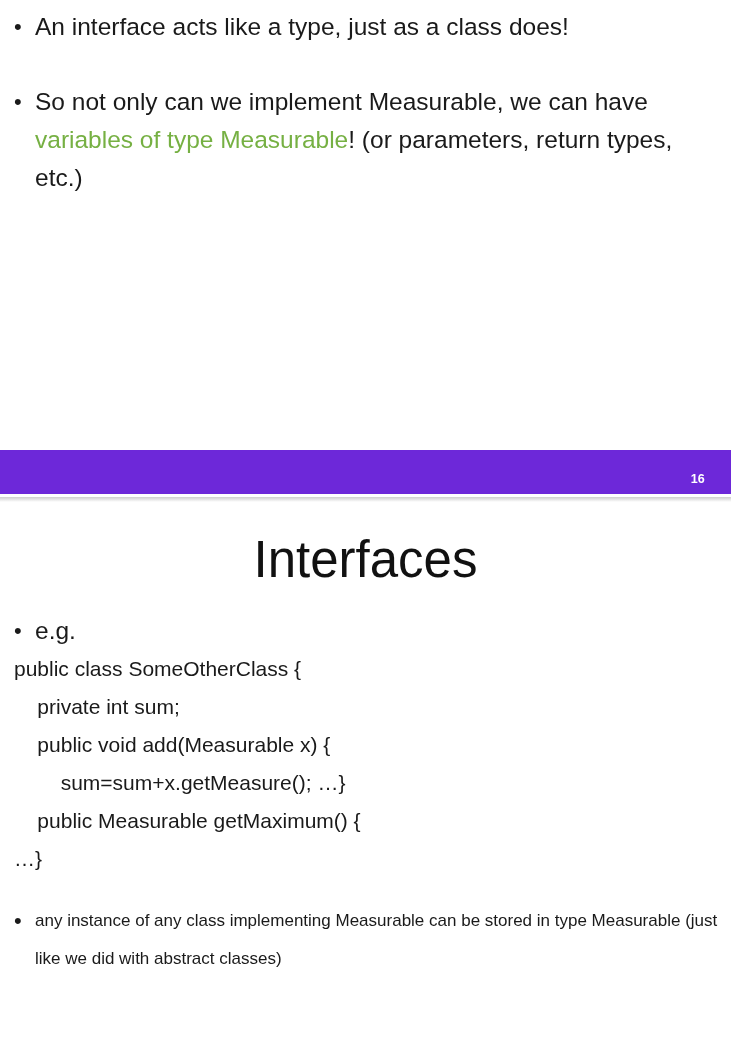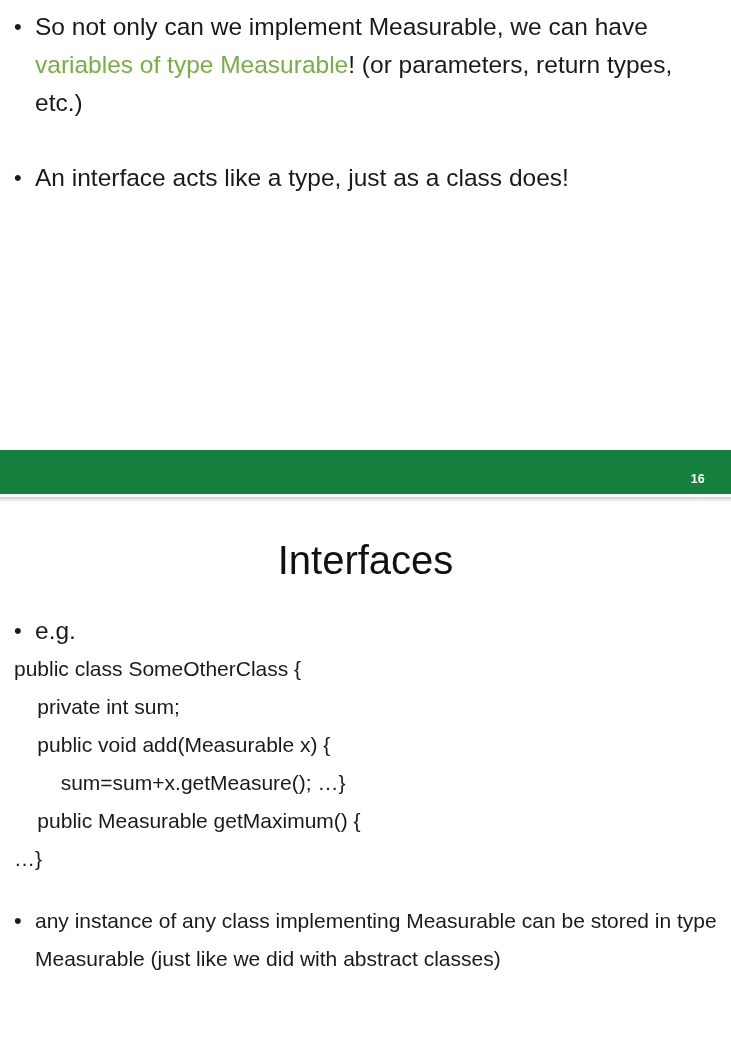--- a/index.html
+++ b/index.html
@@ -62,21 +62,21 @@
   .green-text {
     color: #76b043;
   }
 
   .green-bar {
     position: absolute;
     left: 0;
     top: 450px;
     width: 731px;
     height: 44px;
-    background: #15803d;
+    background: #6d28d9;
   }
   .slide-number {
     position: absolute;
     right: 26px;
     top: 22px;
     font-size: 12.5px;
     font-weight: bold;
     color: #ffffff;
     letter-spacing: 0.2px;
   }
@@ -103,21 +103,21 @@
     width: 731px;
     height: 539px;
     background: #ffffff;
   }
   .s2-title {
     position: absolute;
     left: 0;
     top: 20px;
     width: 731px;
     text-align: center;
-    font-size: 40px;
+    font-size: 51px;
     line-height: 48px;
     color: #111111;
   }
   .s2-body {
     position: absolute;
     left: 0;
     top: 96px;
     width: 720px;
     font-size: 24.5px;
     line-height: 38px;
@@ -133,38 +133,38 @@
     font-size: 21px;
     line-height: 38px;
     color: #1a1a1a;
     white-space: pre;
   }
   .s2-final {
     position: absolute;
     left: 0;
     top: 386px;
     width: 720px;
-    font-size: 21px;
+    font-size: 17px;
     line-height: 38px;
     color: #1a1a1a;
   }
 </style>
 </head>
 <body>
 
 <div class="page">
 
   <div class="slide-top">
 
     <ul class="bullet-list s1-body">
       <li>
-        <span>So not only can we implement Measurable, we can have </span><span class="green-text">variables of type Measurable</span><span>! (or parameters, return types, etc.)</span>
+        <span>An interface acts like a type, just as a class does!</span>
       </li>
       <li>
-        <span>An interface acts like a type, just as a class does!</span>
+        <span>So not only can we implement Measurable, we can have </span><span class="green-text">variables of type Measurable</span><span>! (or parameters, return types, etc.)</span>
       </li>
     </ul>
 
     <div class="green-bar">
       <span class="slide-number">16</span>
     </div>
   </div>
 
   <div class="slide-gap">
     <div class="shadow-line"></div>

